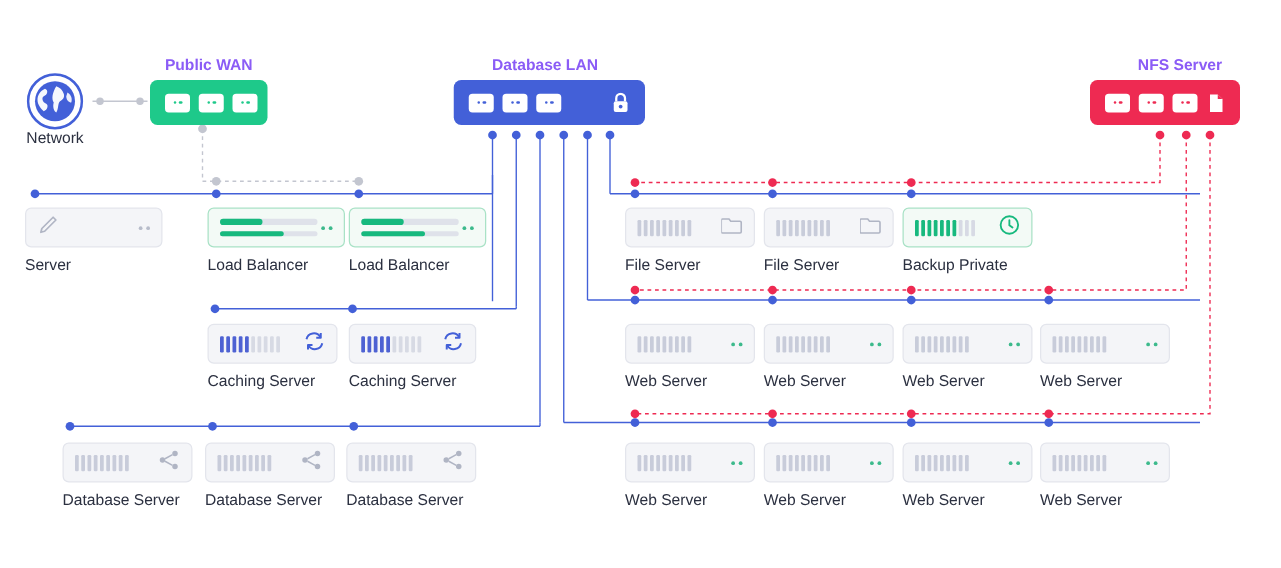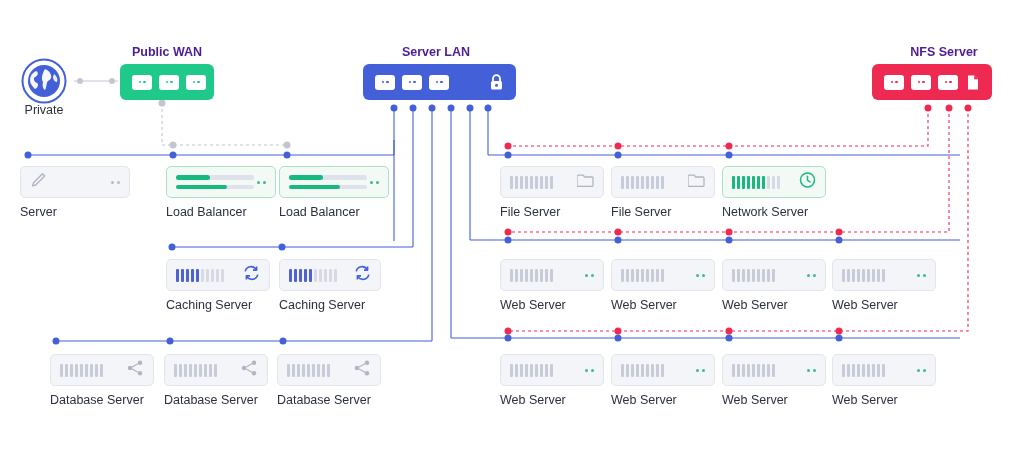--- a/index.html
+++ b/index.html
@@ -31,21 +31,21 @@
     display: flex; align-items: center; justify-content: center;
     gap: 2px;
   }
   .netbar .chip i { width: 2.5px; height: 2.5px; border-radius: 50%; display: block; }
   .netbar .endicon { margin-left: auto; display: flex; align-items: center; }
 
   .netlabel {
     position: absolute;
     font-size: 12.5px;
     font-weight: bold;
-    color: #4c1d95;
+    color: #8b5cf6;
     white-space: nowrap;
     text-align: center;
   }
 
   
   .globe {
     position: absolute;
     width: 46px; height: 46px;
   }
   .globe-label {
@@ -185,41 +185,41 @@
     <svg width="46" height="46" viewBox="0 0 46 46">
       <circle cx="23" cy="23" r="21.5" fill="#ffffff" stroke="#4360d8" stroke-width="2"></circle>
       <circle cx="23" cy="23" r="16" fill="#4360d8"></circle>
       <path d="M15 13 C18 14, 17 18, 14 19 C12 20, 13 24, 16 25 C18 26, 17 30, 14 31
                C12 29, 9 26, 9 22 C9 18, 11 15, 15 13 Z" fill="#ffffff" opacity="0.95"></path>
       <path d="M24 11 C27 12, 29 14, 30 17 C31 20, 29 22, 27 23 C25 25, 26 29, 24 32
                C22 31, 21 27, 22 24 C20 21, 21 16, 24 11 Z" fill="#ffffff" opacity="0.95"></path>
       <path d="M33 16 C36 18, 37 21, 36 24 C34 24, 32 22, 32 19 Z" fill="#ffffff" opacity="0.9"></path>
     </svg>
   </div>
-  <div class="globe-label" style="left:21px; top:103px; width:46px; text-align:center;">Private</div>
+  <div class="globe-label" style="left:21px; top:103px; width:46px; text-align:center;">Network</div>
 
   <div class="netlabel" style="left:107px; top:45px; width:120px;">Public WAN</div>
   <div class="netbar" style="left:120px; top:64px; width:94px; background:#1ec98a;">
     <div class="chips">
       <div class="chip">
           <i style="background:#1ec98a"></i>
           <i style="background:#1ec98a"></i>
         </div>
       <div class="chip">
           <i style="background:#1ec98a"></i>
           <i style="background:#1ec98a"></i>
         </div>
       <div class="chip">
           <i style="background:#1ec98a"></i>
           <i style="background:#1ec98a"></i>
         </div>
     </div>
   </div>
 
-  <div class="netlabel" style="left:376px; top:45px; width:120px;">Server LAN</div>
+  <div class="netlabel" style="left:376px; top:45px; width:120px;">Database LAN</div>
   <div class="netbar" style="left:363px; top:64px; width:153px; background:#4360d8;">
     <div class="chips">
       <div class="chip">
           <i style="background:#4360d8"></i>
           <i style="background:#4360d8"></i>
         </div>
       <div class="chip">
           <i style="background:#4360d8"></i>
           <i style="background:#4360d8"></i>
         </div>
@@ -359,21 +359,21 @@
           <span class="dim"></span>
           <span class="dim"></span>
         </div>
         <div class="cardicon">
           <span><svg width="17" height="16" viewBox="0 0 17 16">
               <circle cx="8.5" cy="8" r="7" fill="none" stroke="#17b97e" stroke-width="1.5"></circle>
               <path d="M8.5 4.2 V8.2 L11 10" fill="none" stroke="#17b97e" stroke-width="1.5" stroke-linecap="round"></path>
             </svg></span>
         </div>
       </div>
-      <div class="card-label" style="left: 722px; top: 205px;">Network Server</div>
+      <div class="card-label" style="left: 722px; top: 205px;">Backup Private</div>
       <div class="card" style="left: 166px; top: 259px; width: 104px;">
         <div class="bars">
           <span class="b"></span>
           <span class="b"></span>
           <span class="b"></span>
           <span class="b"></span>
           <span class="b"></span>
           <span class="dim"></span>
           <span class="dim"></span>
           <span class="dim"></span>

